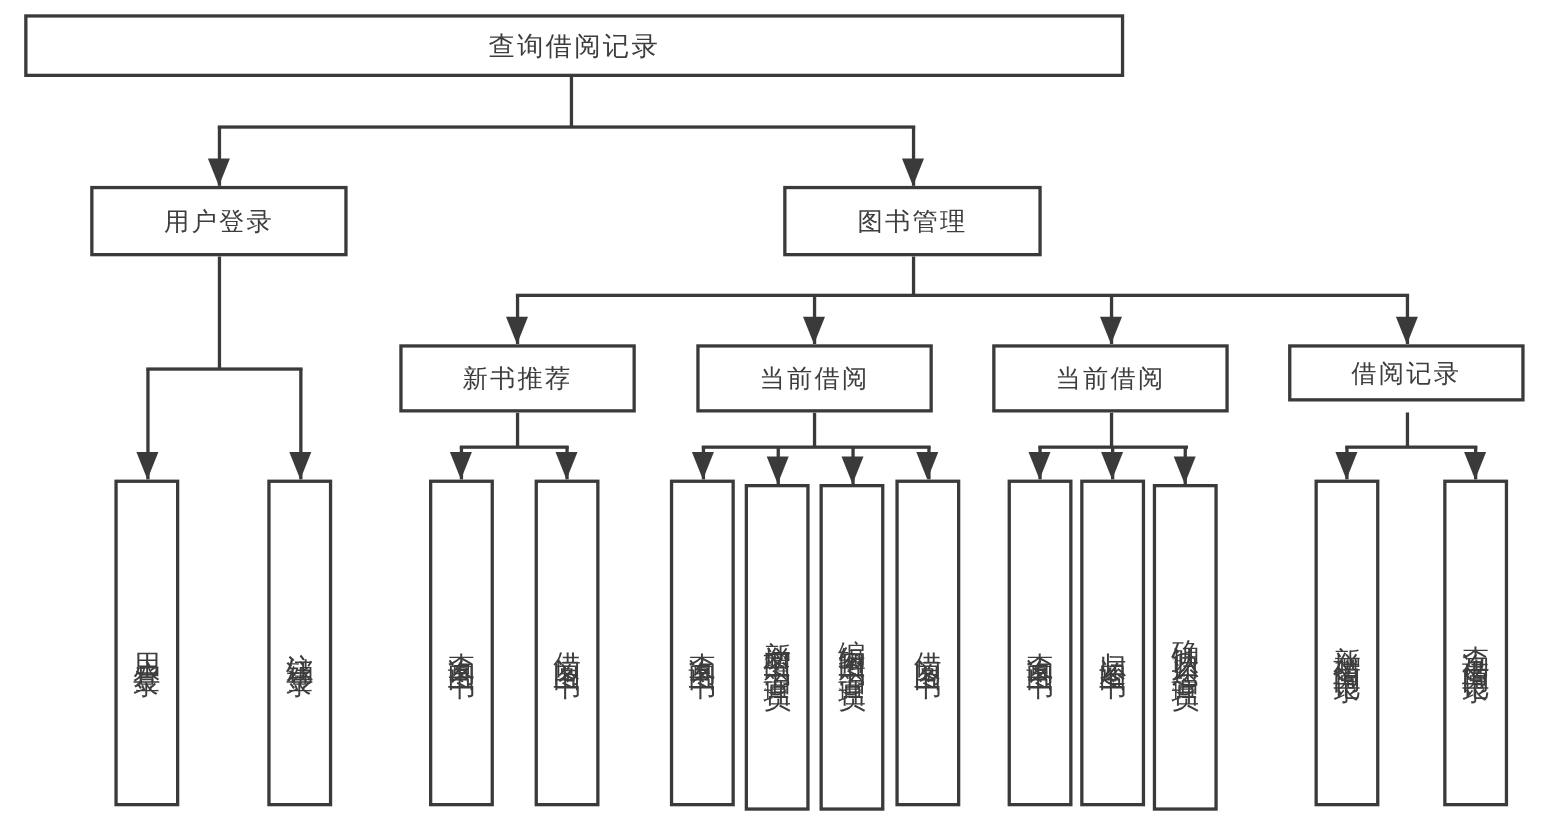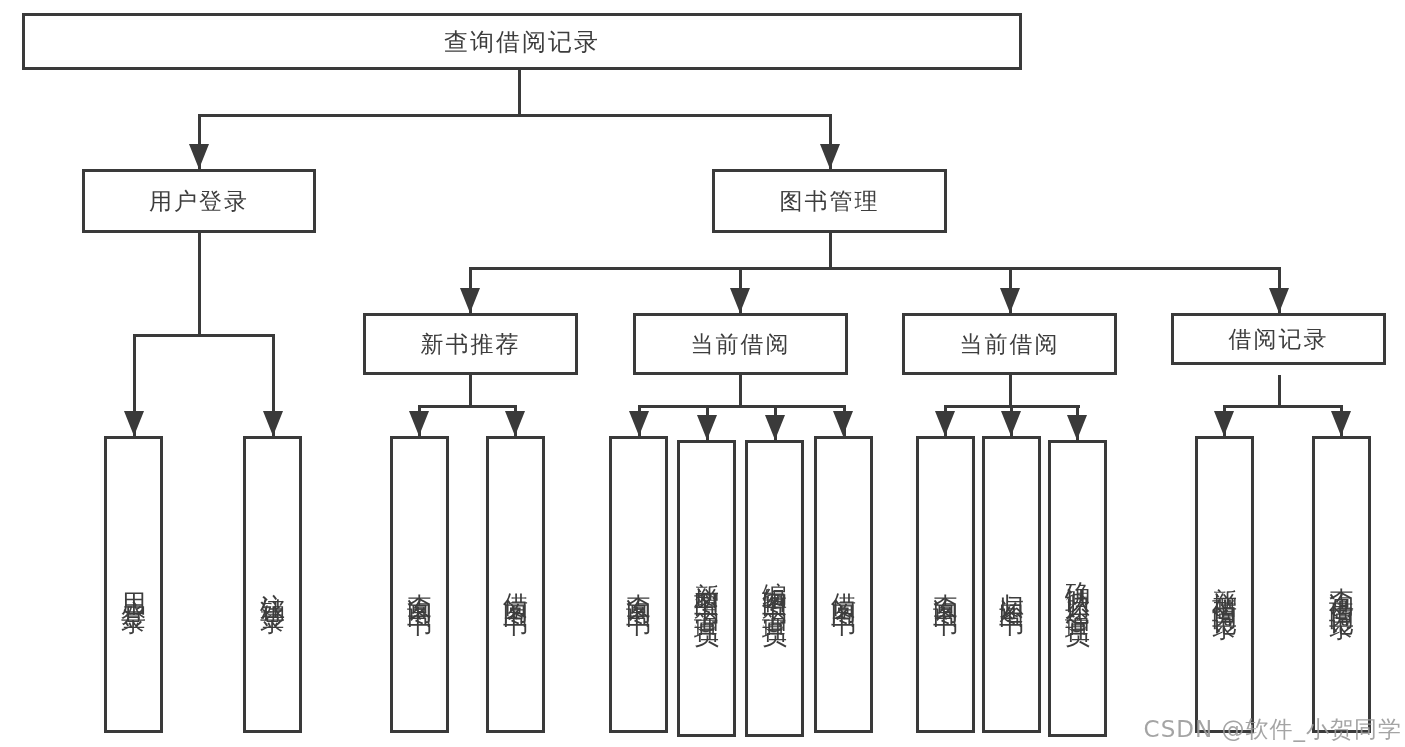--- a/index.html
+++ b/index.html
@@ -177,15 +177,14 @@
     <span class="vtext">确认归还（管理员）</span>
   </div>
 
   <div class="box leaf" style="left:1195px;top:436px;">
     <span class="vtext">新增借阅记录</span>
   </div>
   <div class="box leaf" style="left:1312px;top:436px;">
     <span class="vtext">查询借阅记录</span>
   </div>
 
-  <div class="watermark">CSDN @软件_小贺同学</div>
 
 </div>
 
 </body></html>

